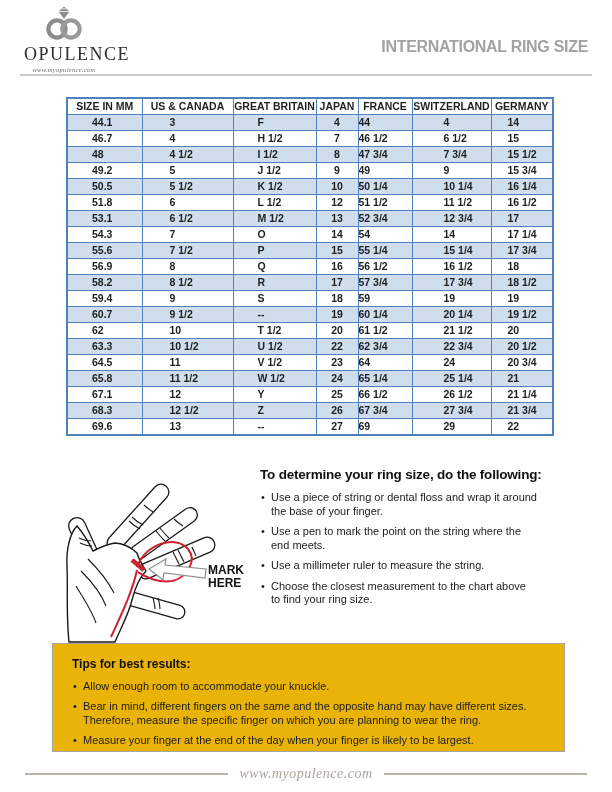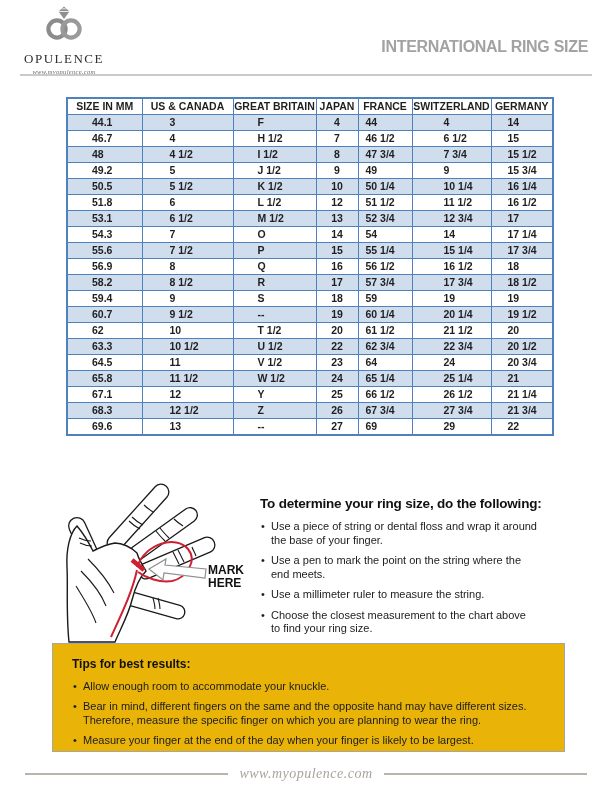--- a/index.html
+++ b/index.html
@@ -3,45 +3,45 @@
 <meta charset="utf-8">
 <style>
   * { margin:0; padding:0; box-sizing:border-box; }
   html,body { background:#ffffff; }
   body { font-family:"Liberation Sans", sans-serif; color:#1a1a1a; }
   .page { position:relative; width:612px; height:792px; background:#fff; overflow:hidden; }
 
   
   .logo { position:absolute; left:24px; top:6px; width:80px; text-align:center; }
   .logo svg { display:block; margin:0 auto; }
-  .brand { font-family:"Liberation Serif", serif; font-size:13px; letter-spacing:1.5px; color:#2f2f2f; margin-top:11px; }
+  .brand { font-family:"Liberation Serif", serif; font-size:18px; letter-spacing:1.5px; color:#2f2f2f; margin-top:4px; }
   .brand-site { font-family:"Liberation Serif", serif; font-style:italic; font-size:6.5px; color:#6b6b6b; margin-top:1px; letter-spacing:0.3px; }
   .page-title { position:absolute; right:24px; top:38px; font-size:16px; font-weight:bold; color:#a2a2a2; letter-spacing:-0.3px; }
   .header-rule { position:absolute; left:20px; right:20px; top:74px; height:2px; background:#cacaca; }
 
   
   table.ring-table { position:absolute; left:66px; top:97px; border-collapse:collapse; table-layout:fixed; border:2px solid #4f81bd; }
   .ring-table th, .ring-table td {
     border:1px solid #4f81bd; font-size:10.5px; font-weight:bold; color:#1f1f1f;
     height:16px; line-height:15px; padding:0; white-space:nowrap; overflow:hidden;
   }
   .ring-table th { text-align:center; background:#ffffff; }
   .ring-table td { text-align:left; }
   .ring-table td:nth-child(1) { padding-left:24px; }
   .ring-table td:nth-child(2) { padding-left:27px; }
   .ring-table td:nth-child(3) { padding-left:24px; }
   .ring-table td:nth-child(4) { text-align:center; }
-  .ring-table td:nth-child(5) { padding-left:7px; }
+  .ring-table td:nth-child(5) { }
   .ring-table td:nth-child(6) { padding-left:31px; }
   .ring-table td:nth-child(7) { padding-left:16px; }
   .ring-table tbody tr:nth-child(odd) { background:#cfdded; }
   .ring-table tbody tr:nth-child(even) { background:#ffffff; }
 
   
-  .instructions { position:absolute; left:260px; top:496px; width:300px; }
+  .instructions { position:absolute; left:260px; top:467px; width:300px; }
   .instructions h2 { font-size:13.5px; font-weight:bold; color:#111; letter-spacing:-0.2px; margin-bottom:9px; }
   ul.bullets { list-style:none; }
   ul.bullets li { position:relative; padding-left:11px; font-size:11px; line-height:13.5px; margin-bottom:7px; white-space:pre-line; color:#1c1c1c; }
   ul.bullets li::before { content:"\2022"; position:absolute; left:1px; top:0; font-size:11px; }
 
   
   .hand-wrap { position:absolute; left:36px; top:481px; width:225px; height:168px; }
 
   
   .tips { position:absolute; left:52px; top:643px; width:513px; height:109px; border:1px solid #a6a6a6; padding:13px 22px 0 19px; background:#eab308; }

